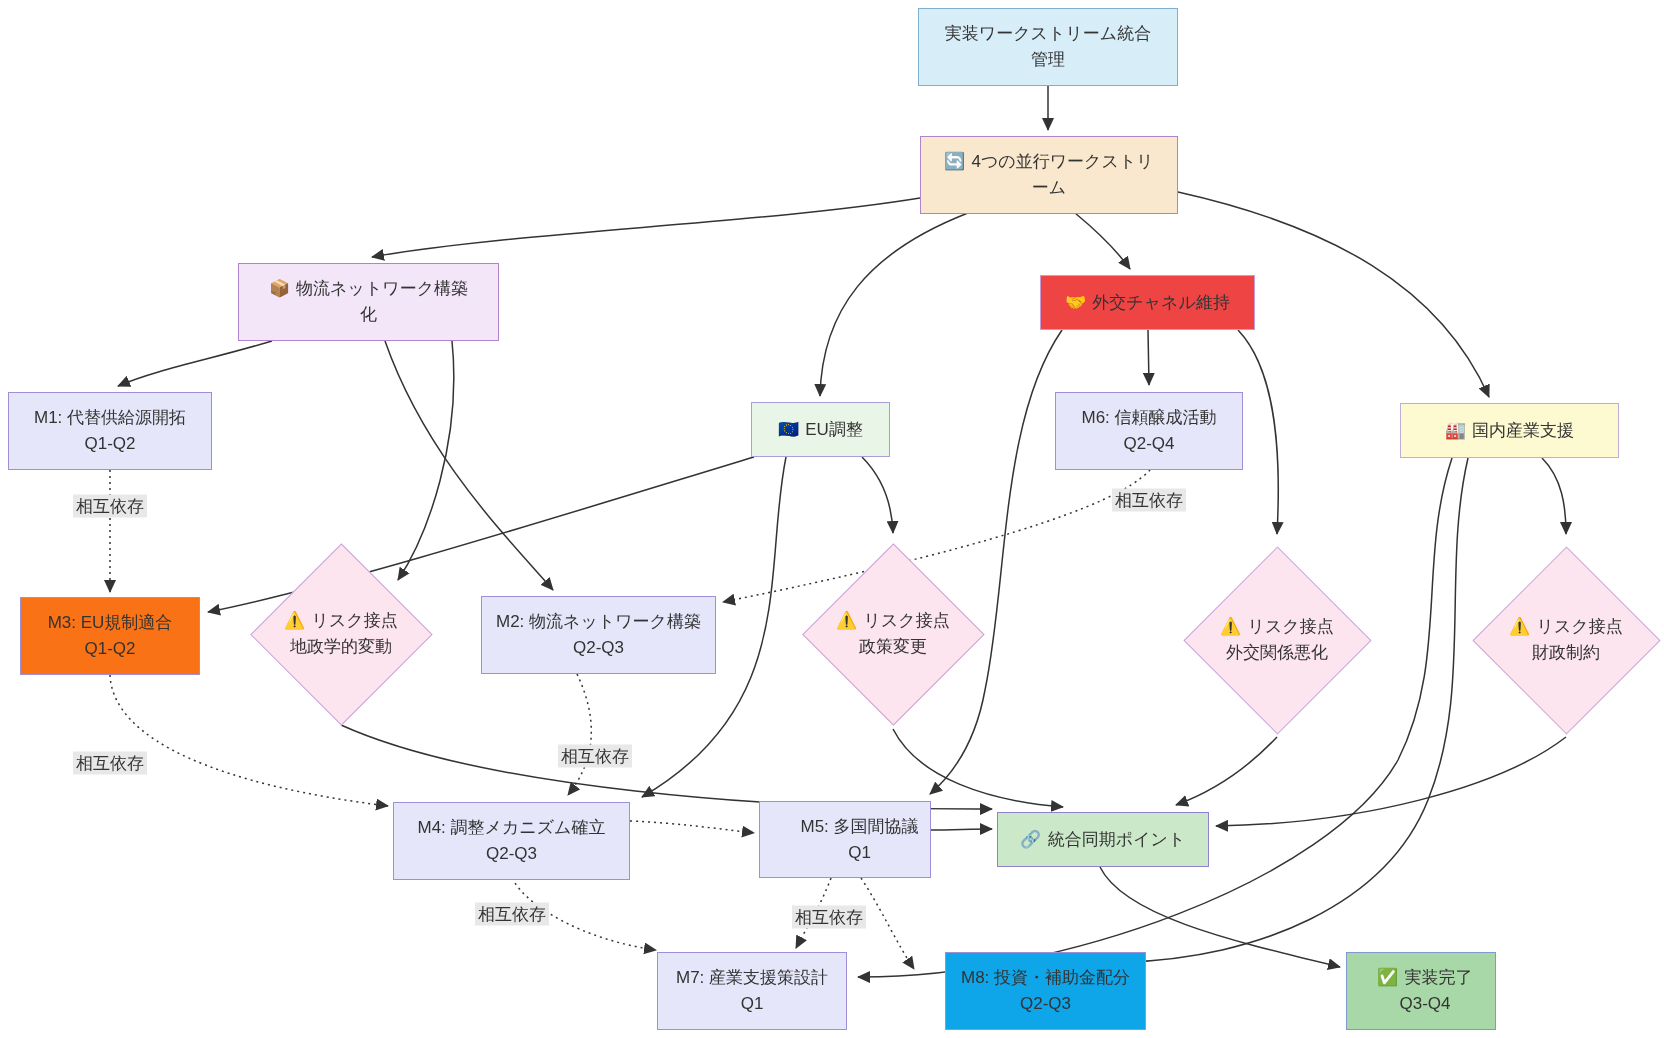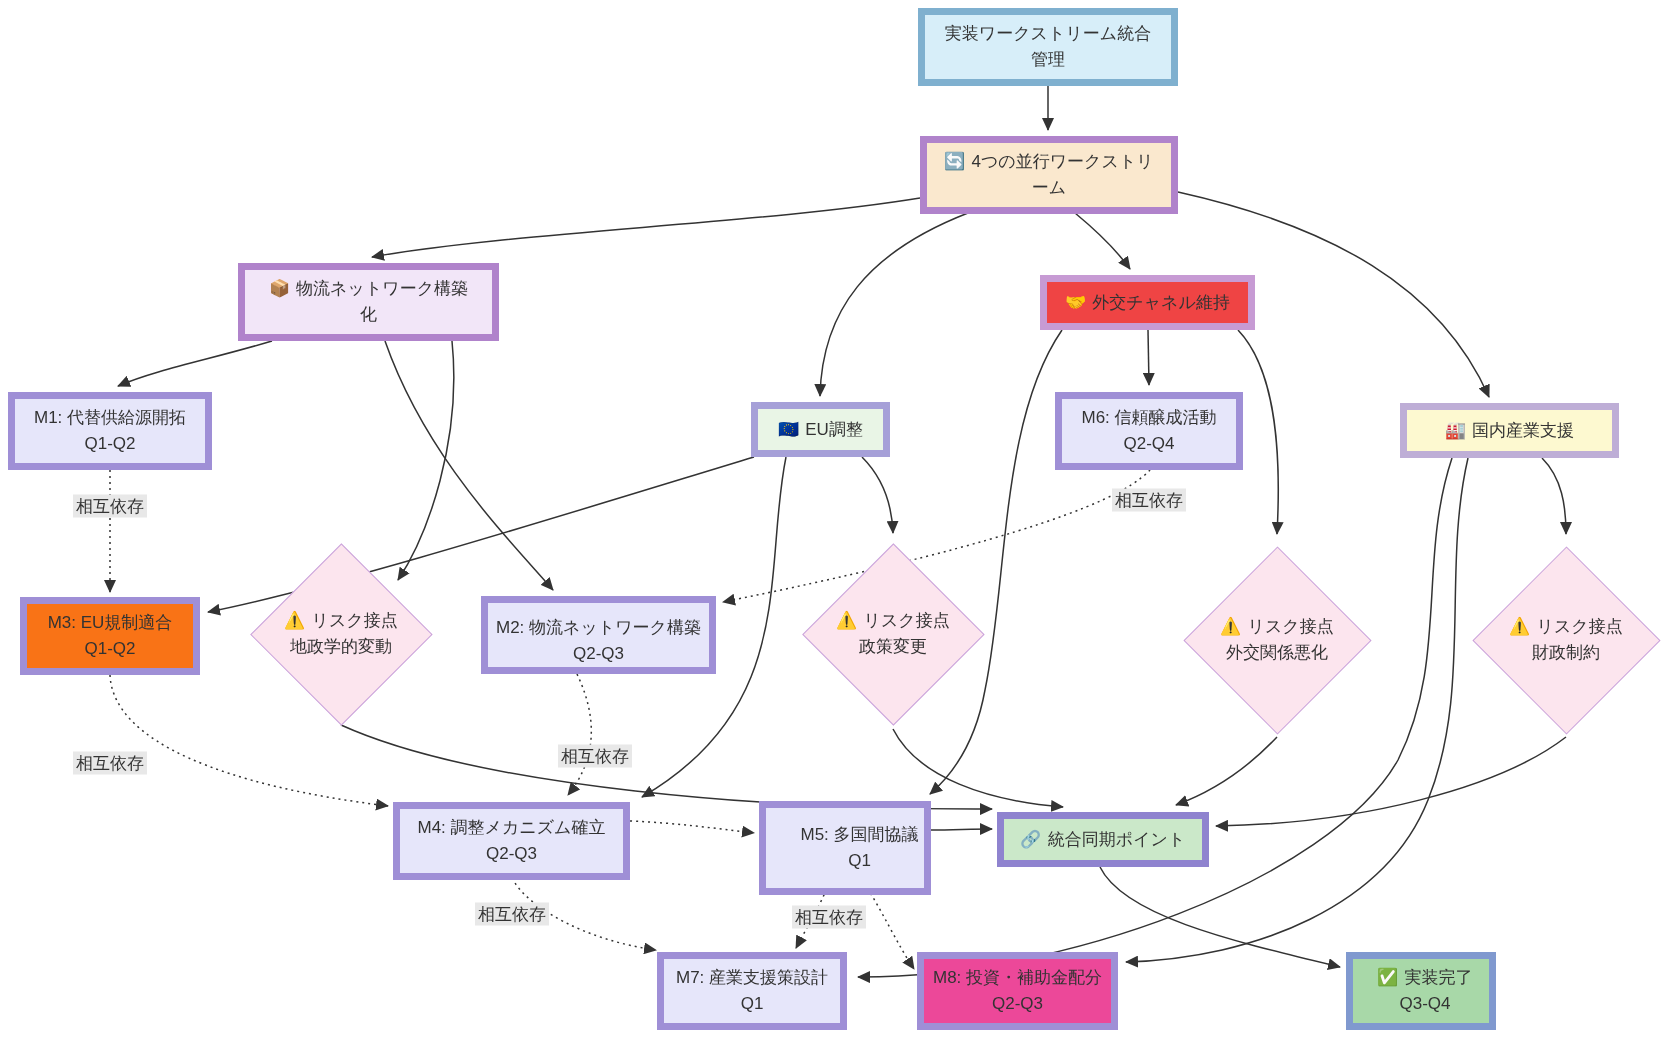--- a/index.html
+++ b/index.html
@@ -2,21 +2,21 @@
 <html><head>
 <meta charset="utf-8">
 <style>
   html,body{margin:0;padding:0;background:#fff;}
   #canvas{
     position:relative;width:1664px;height:1038px;background:#fff;overflow:hidden;
     font-family:"Liberation Sans","DejaVu Sans",sans-serif;color:#333;
   }
   #edge-svg{position:absolute;left:0;top:0;width:1664px;height:1038px;}
   .node{
-    position:absolute;box-sizing:border-box;border:7px solid #0f172a;
+    position:absolute;box-sizing:border-box;border:1px solid #0f172a;
     display:flex;align-items:center;justify-content:center;text-align:center;
     font-size:17px;line-height:26px;color:#333;
   }
   .node .label{width:100%;}
   .node .line{white-space:nowrap;}
   .icon{margin-right:6px;font-size:17px;}
   .diamond{position:absolute;background:transparent;border:none;}
   .diamond-bg{
     position:absolute;left:15%;top:15%;width:70%;height:70%;
     transform:rotate(45deg);border:1px solid;box-sizing:border-box;
@@ -121,21 +121,21 @@
         <div class="line"><span>M6: 信頼醸成活動</span></div>
         <div class="line"><span>Q2-Q4</span></div>
       </div>
     </div>
     <div class="node rect" style="left: 20px; top: 597px; width: 180px; height: 78px; background: #f97316; border-color: rgb(159, 143, 214);">
       <div class="label">
         <div class="line"><span>M3: EU規制適合</span></div>
         <div class="line"><span>Q1-Q2</span></div>
       </div>
     </div>
-    <div class="node rect" style="left: 481px; top: 596px; width: 235px; height: 78px; background: rgb(230, 230, 250); border-color: rgb(159, 143, 214); align-items: flex-end;">
+    <div class="node rect" style="left: 481px; top: 596px; width: 235px; height: 78px; background: rgb(230, 230, 250); border-color: rgb(159, 143, 214);">
       <div class="label">
         <div class="line"><span>M2: 物流ネットワーク構築</span></div>
         <div class="line"><span>Q2-Q3</span></div>
       </div>
     </div>
     <div class="node diamond" style="left: 249px; top: 542px; width: 184px; height: 184px;">
       <div class="diamond-bg" style="background: rgb(252, 229, 238); border-color: rgb(201, 163, 220);"></div>
       <div class="label">
         <div class="line"><span class="icon">⚠️</span><span>リスク接点</span></div>
         <div class="line"><span>地政学的変動</span></div>
@@ -161,38 +161,38 @@
         <div class="line"><span class="icon">⚠️</span><span>リスク接点</span></div>
         <div class="line"><span>財政制約</span></div>
       </div>
     </div>
     <div class="node rect" style="left: 393px; top: 802px; width: 237px; height: 78px; background: rgb(230, 230, 250); border-color: rgb(159, 143, 214);">
       <div class="label">
         <div class="line"><span>M4: 調整メカニズム確立</span></div>
         <div class="line"><span>Q2-Q3</span></div>
       </div>
     </div>
-    <div class="node rect" style="left: 759px; top: 801px; width: 172px; height: 94px; background: rgb(230, 230, 250); border-color: rgb(159, 143, 214); padding-left: 29px;">
+    <div class="node rect" style="left: 759px; top: 801px; width: 172px; height: 77px; background: rgb(230, 230, 250); border-color: rgb(159, 143, 214); padding-left: 29px;">
       <div class="label">
         <div class="line"><span>M5: 多国間協議</span></div>
         <div class="line"><span>Q1</span></div>
       </div>
     </div>
     <div class="node rect" style="left: 997px; top: 812px; width: 212px; height: 55px; background: rgb(203, 232, 201); border-color: rgb(143, 131, 207);">
       <div class="label">
         <div class="line"><span class="icon">🔗</span><span>統合同期ポイント</span></div>
       </div>
     </div>
     <div class="node rect" style="left: 657px; top: 952px; width: 190px; height: 78px; background: rgb(230, 230, 250); border-color: rgb(159, 143, 214);">
       <div class="label">
         <div class="line"><span>M7: 産業支援策設計</span></div>
         <div class="line"><span>Q1</span></div>
       </div>
     </div>
-    <div class="node rect" style="left: 917px; top: 952px; width: 201px; height: 78px; background: #ec4899; border-color: rgb(159, 143, 214);">
+    <div class="node rect" style="left: 945px; top: 952px; width: 201px; height: 78px; background: #0ea5e9; border-color: rgb(159, 143, 214);">
       <div class="label">
         <div class="line"><span>M8: 投資・補助金配分</span></div>
         <div class="line"><span>Q2-Q3</span></div>
       </div>
     </div>
     <div class="node rect" style="left: 1346px; top: 952px; width: 150px; height: 78px; background: rgb(168, 216, 168); border-color: rgb(128, 153, 207); padding-left: 8px;">
       <div class="label">
         <div class="line"><span class="icon">✅</span><span>実装完了</span></div>
         <div class="line"><span>Q3-Q4</span></div>
       </div>

